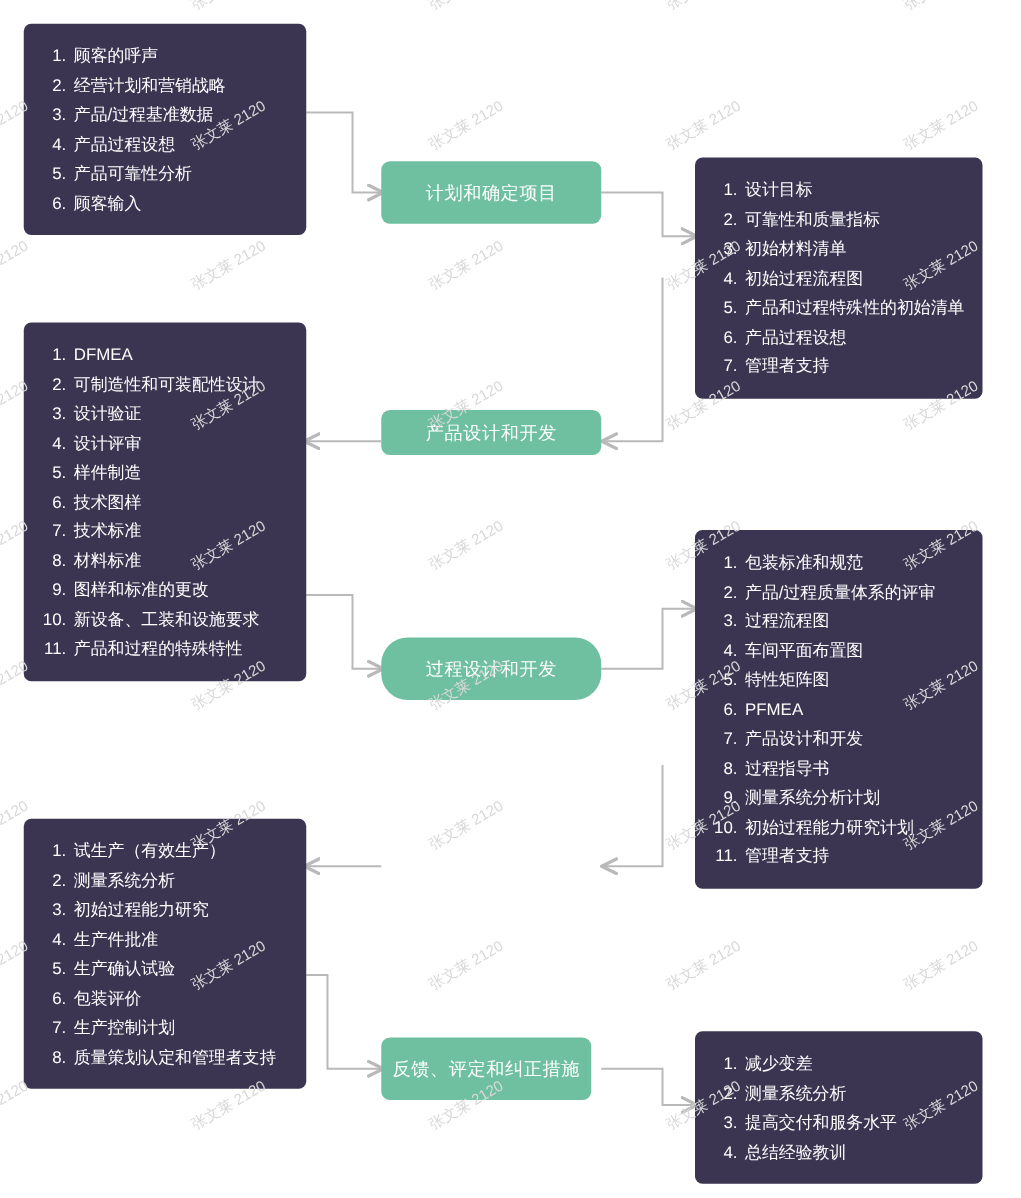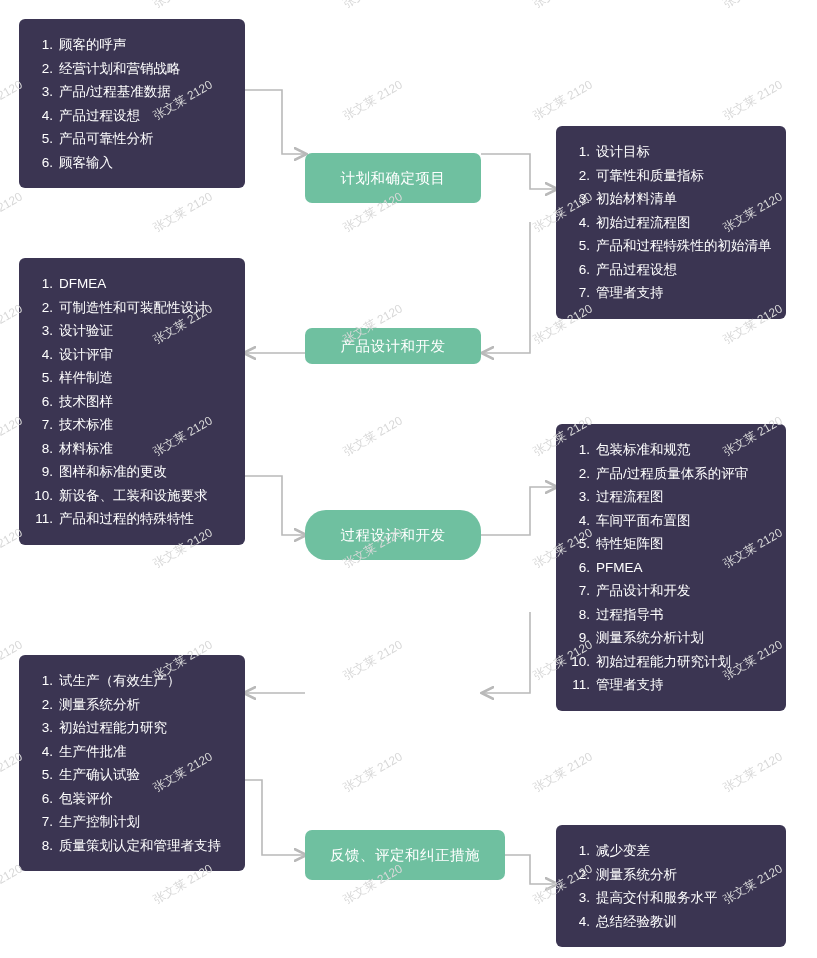--- a/index.html
+++ b/index.html
@@ -188,30 +188,30 @@
 
   <div class="box" style="left:556px; top:825px; width:230px;">
     <ol>
       <li><span class="num">1.</span><span>减少变差</span></li>
       <li><span class="num">2.</span><span>测量系统分析</span></li>
       <li><span class="num">3.</span><span>提高交付和服务水平</span></li>
       <li><span class="num">4.</span><span>总结经验教训</span></li>
     </ol>
   </div>
 
-  <div class="stage" style="left:305px; top:129px; width:176px; height:50px;margin-top:24px;">
+  <div class="stage" style="left:305px; top:129px; width:176px; height:50px;">
     <span>计划和确定项目</span>
   </div>
   <div class="stage" style="left:305px; top:328px; width:176px; height:36px;">
     <span>产品设计和开发</span>
   </div>
   <div class="stage" style="left:305px; top:510px; width:176px; height:50px;border-radius:21px;">
     <span>过程设计和开发</span>
   </div>
-  <div class="stage" style="left:305px; top:830px; width:200px; height:50px;">
+  <div class="stage" style="left:305px; top:830px; width:168px; height:50px;">
     <span>反馈、评定和纠正措施</span>
   </div>
 
   <div class="wm-layer">
       <span class="wm" style="left: -40px; top: -20px;">张文莱 2120</span>
       <span class="wm" style="left: 150px; top: -20px;">张文莱 2120</span>
       <span class="wm" style="left: 340px; top: -20px;">张文莱 2120</span>
       <span class="wm" style="left: 530px; top: -20px;">张文莱 2120</span>
       <span class="wm" style="left: 720px; top: -20px;">张文莱 2120</span>
       <span class="wm" style="left: -40px; top: 92px;">张文莱 2120</span>

